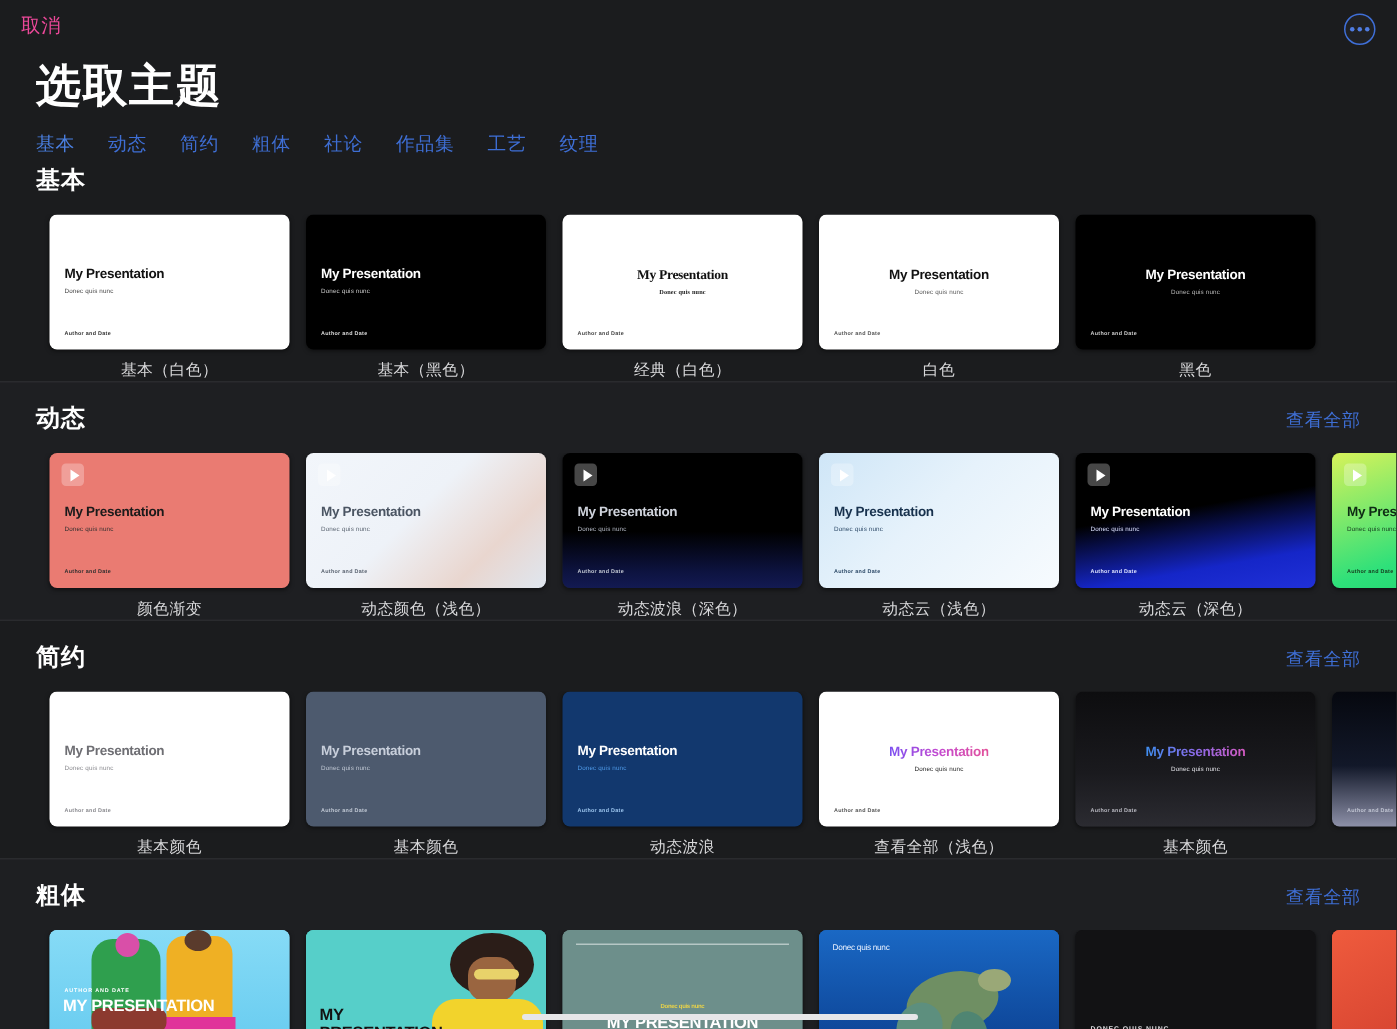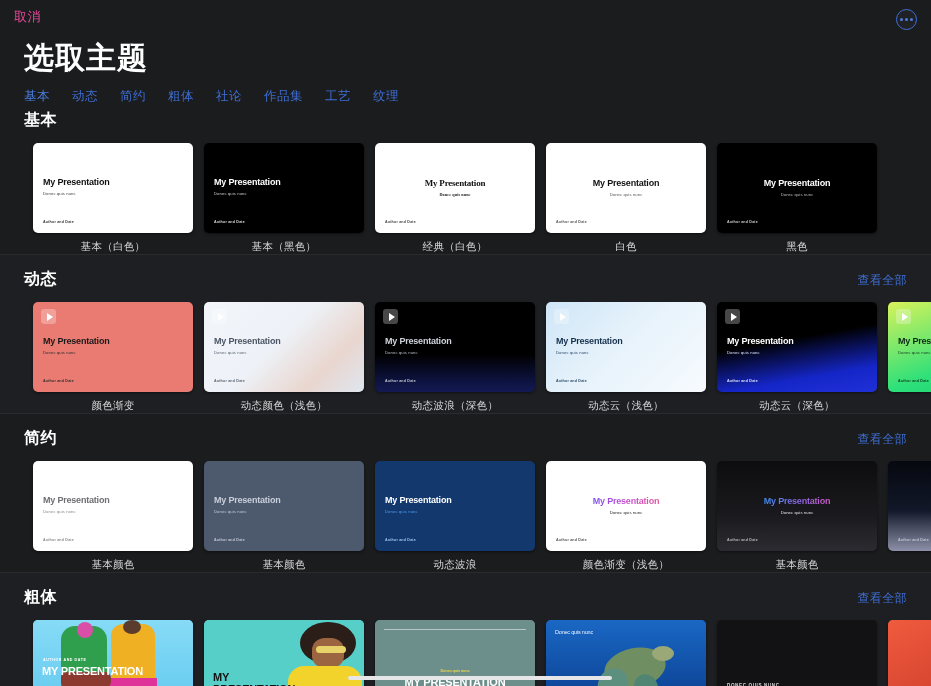--- a/index.html
+++ b/index.html
@@ -320,21 +320,21 @@
           <div class="caption">动态波浪</div>
         </div>
         <div class="card-wrap">
           <div class="thumb" style="background: rgb(255, 255, 255);">
             <div class="slide lay-center">
               <div class="s-title" style="background: linear-gradient(90deg, rgb(123, 79, 240), rgb(196, 74, 208), rgb(227, 82, 154)) text; color: transparent;">My Presentation</div>
               <div class="s-sub" style="color: rgb(26, 26, 26);">Donec quis nunc</div>
             </div>
             <div class="s-foot" style="color: rgb(85, 85, 85);">Author and Date</div>
           </div>
-          <div class="caption">颜色渐变（浅色）</div>
+          <div class="caption">查看全部（浅色）</div>
         </div>
         <div class="card-wrap">
           <div class="thumb" style="background: linear-gradient(rgb(13, 13, 15) 0%, rgb(26, 26, 30) 60%, rgb(43, 43, 49) 100%);">
             <div class="slide lay-center">
               <div class="s-title" style="background: linear-gradient(90deg, rgb(63, 142, 240), rgb(138, 106, 232), rgb(210, 90, 192)) text; color: transparent;">My Presentation</div>
               <div class="s-sub" style="color: rgb(227, 227, 232);">Donec quis nunc</div>
             </div>
             <div class="s-foot" style="color: rgb(184, 184, 192);">Author and Date</div>
           </div>
           <div class="caption">基本颜色</div>

